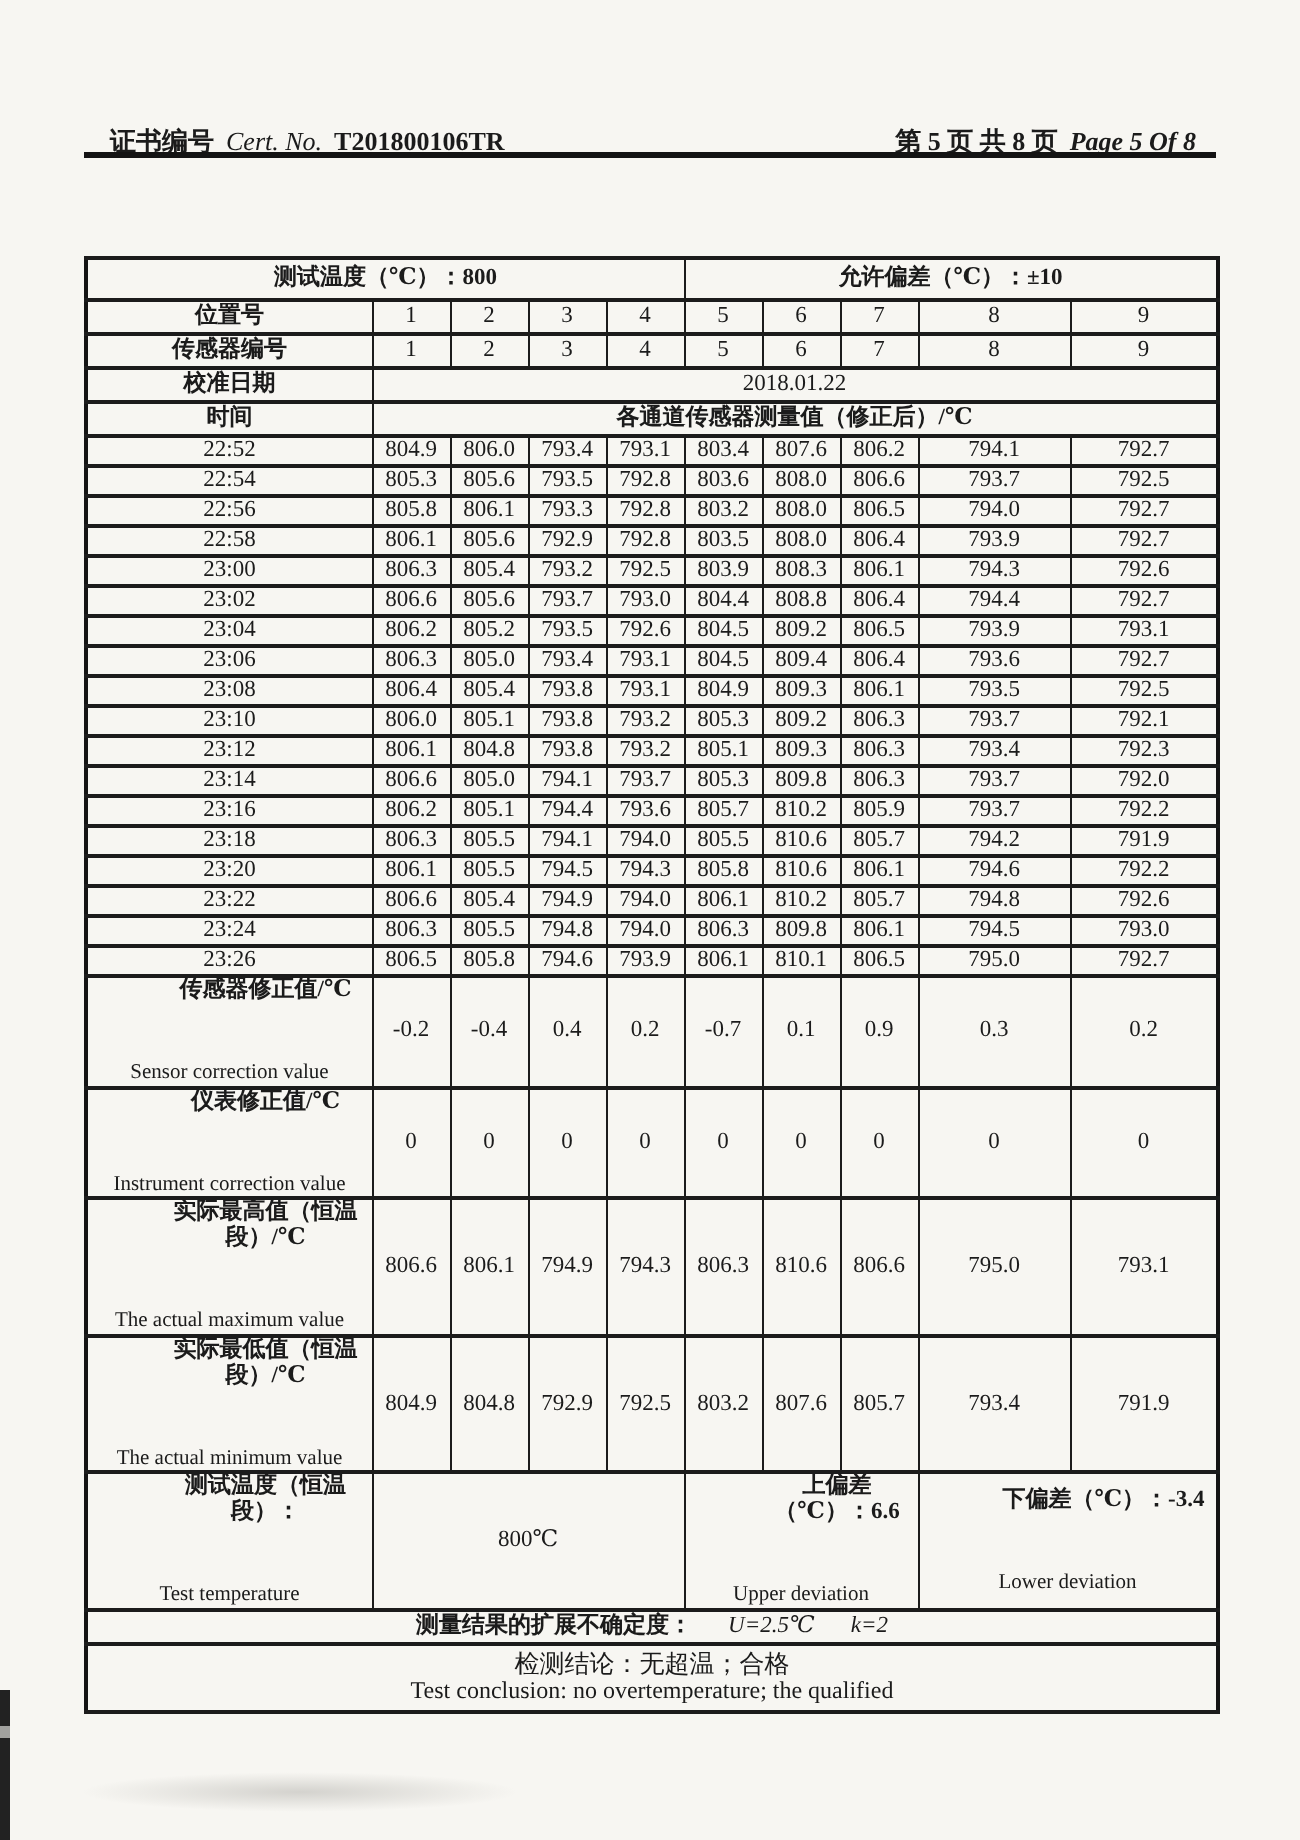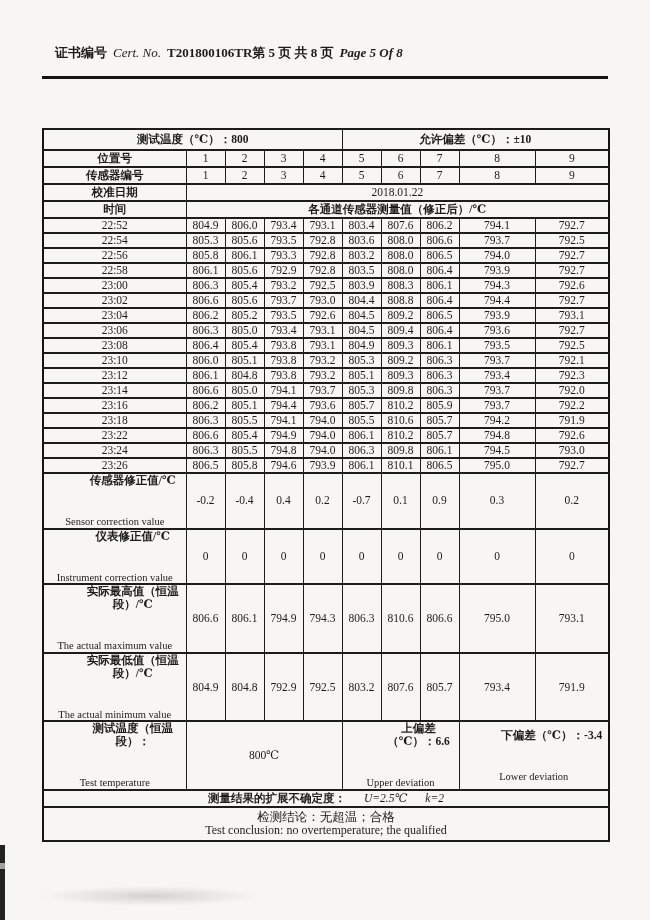--- a/index.html
+++ b/index.html
@@ -8,22 +8,22 @@
     background:#e9e7e2;
     font-family:"Liberation Serif","DejaVu Serif",serif;
     color:#1b1b1b;
   }
   .page{
     position:relative;width:650px;height:920px;overflow:hidden;
     background:#f7f6f2;
   }
   
   .hdr{
-    position:absolute;left:55px;top:44px;width:543px;
-    display:flex;align-items:baseline;
+    position:absolute;left:55px;top:62px;width:543px;
+    display:flex;justify-content:space-between;align-items:baseline;
     font-size:13px;white-space:nowrap;
   }
   .hdr .b{font-weight:bold;}
   .hdr .it{font-style:italic;}
   .hdr .gap{display:inline-block;width:6px;}
   .rule{
     position:absolute;left:42px;top:76px;width:566px;height:3px;background:#141414;
   }
   
   table.main{
@@ -300,20 +300,32 @@
           <td>805.5</td>
           <td>794.1</td>
           <td>794.0</td>
           <td>805.5</td>
           <td>810.6</td>
           <td>805.7</td>
           <td>794.2</td>
           <td>791.9</td>
         </tr>
         <tr class="dr">
+          <td>23:20</td>
+          <td>806.1</td>
+          <td>805.5</td>
+          <td>794.5</td>
+          <td>794.3</td>
+          <td>805.8</td>
+          <td>810.6</td>
+          <td>806.1</td>
+          <td>794.6</td>
+          <td>792.2</td>
+        </tr>
+        <tr class="dr">
           <td>23:22</td>
           <td>806.6</td>
           <td>805.4</td>
           <td>794.9</td>
           <td>794.0</td>
           <td>806.1</td>
           <td>810.2</td>
           <td>805.7</td>
           <td>794.8</td>
           <td>792.6</td>

